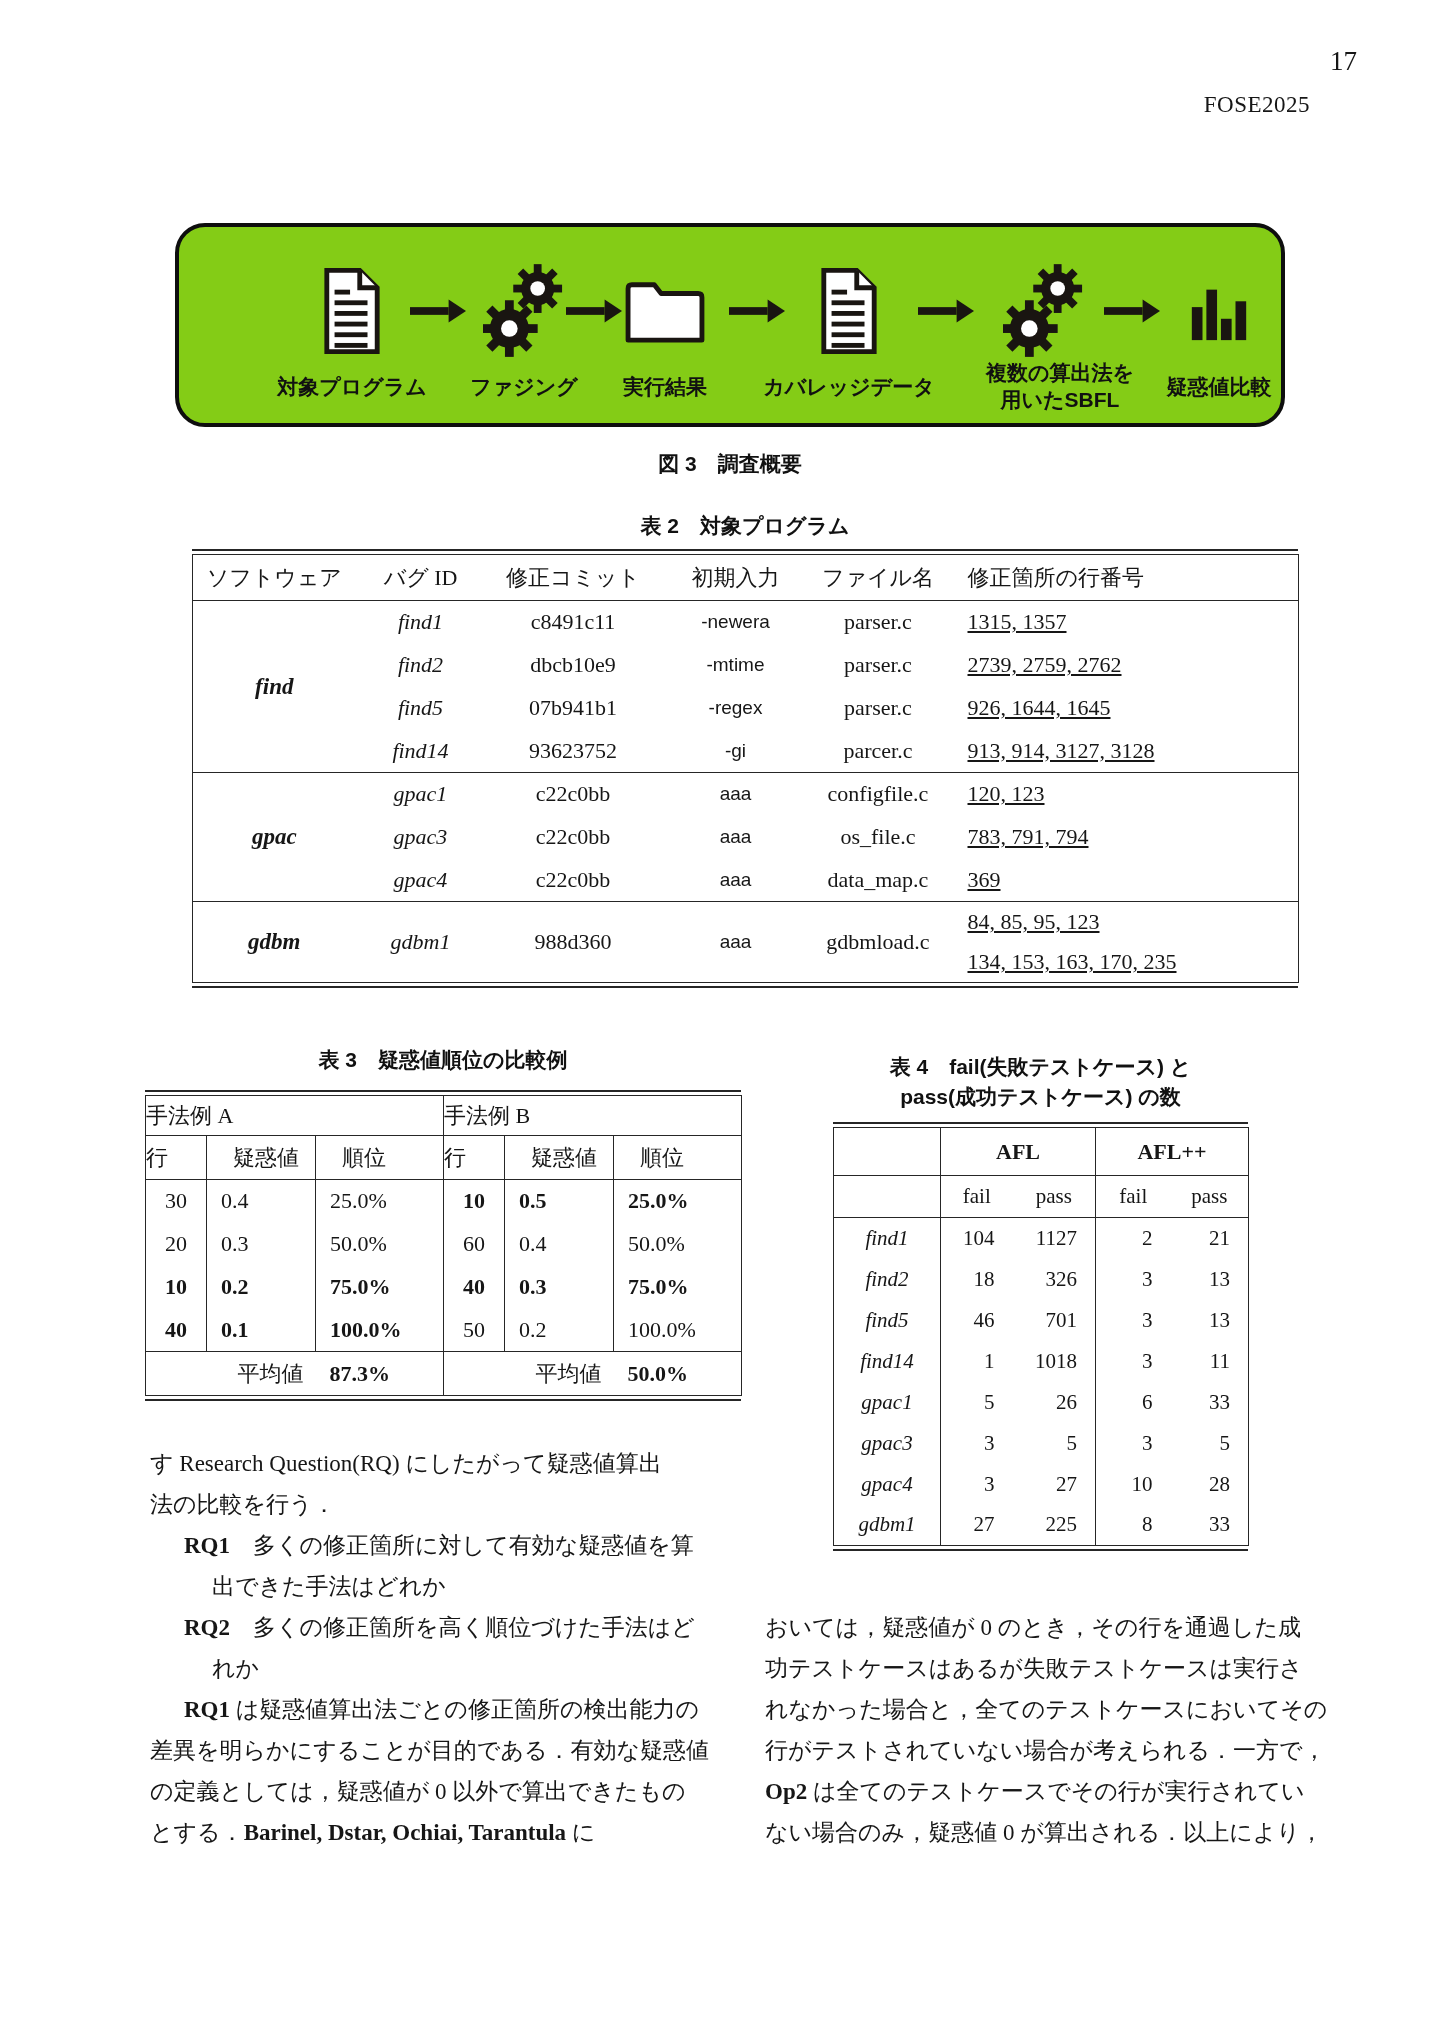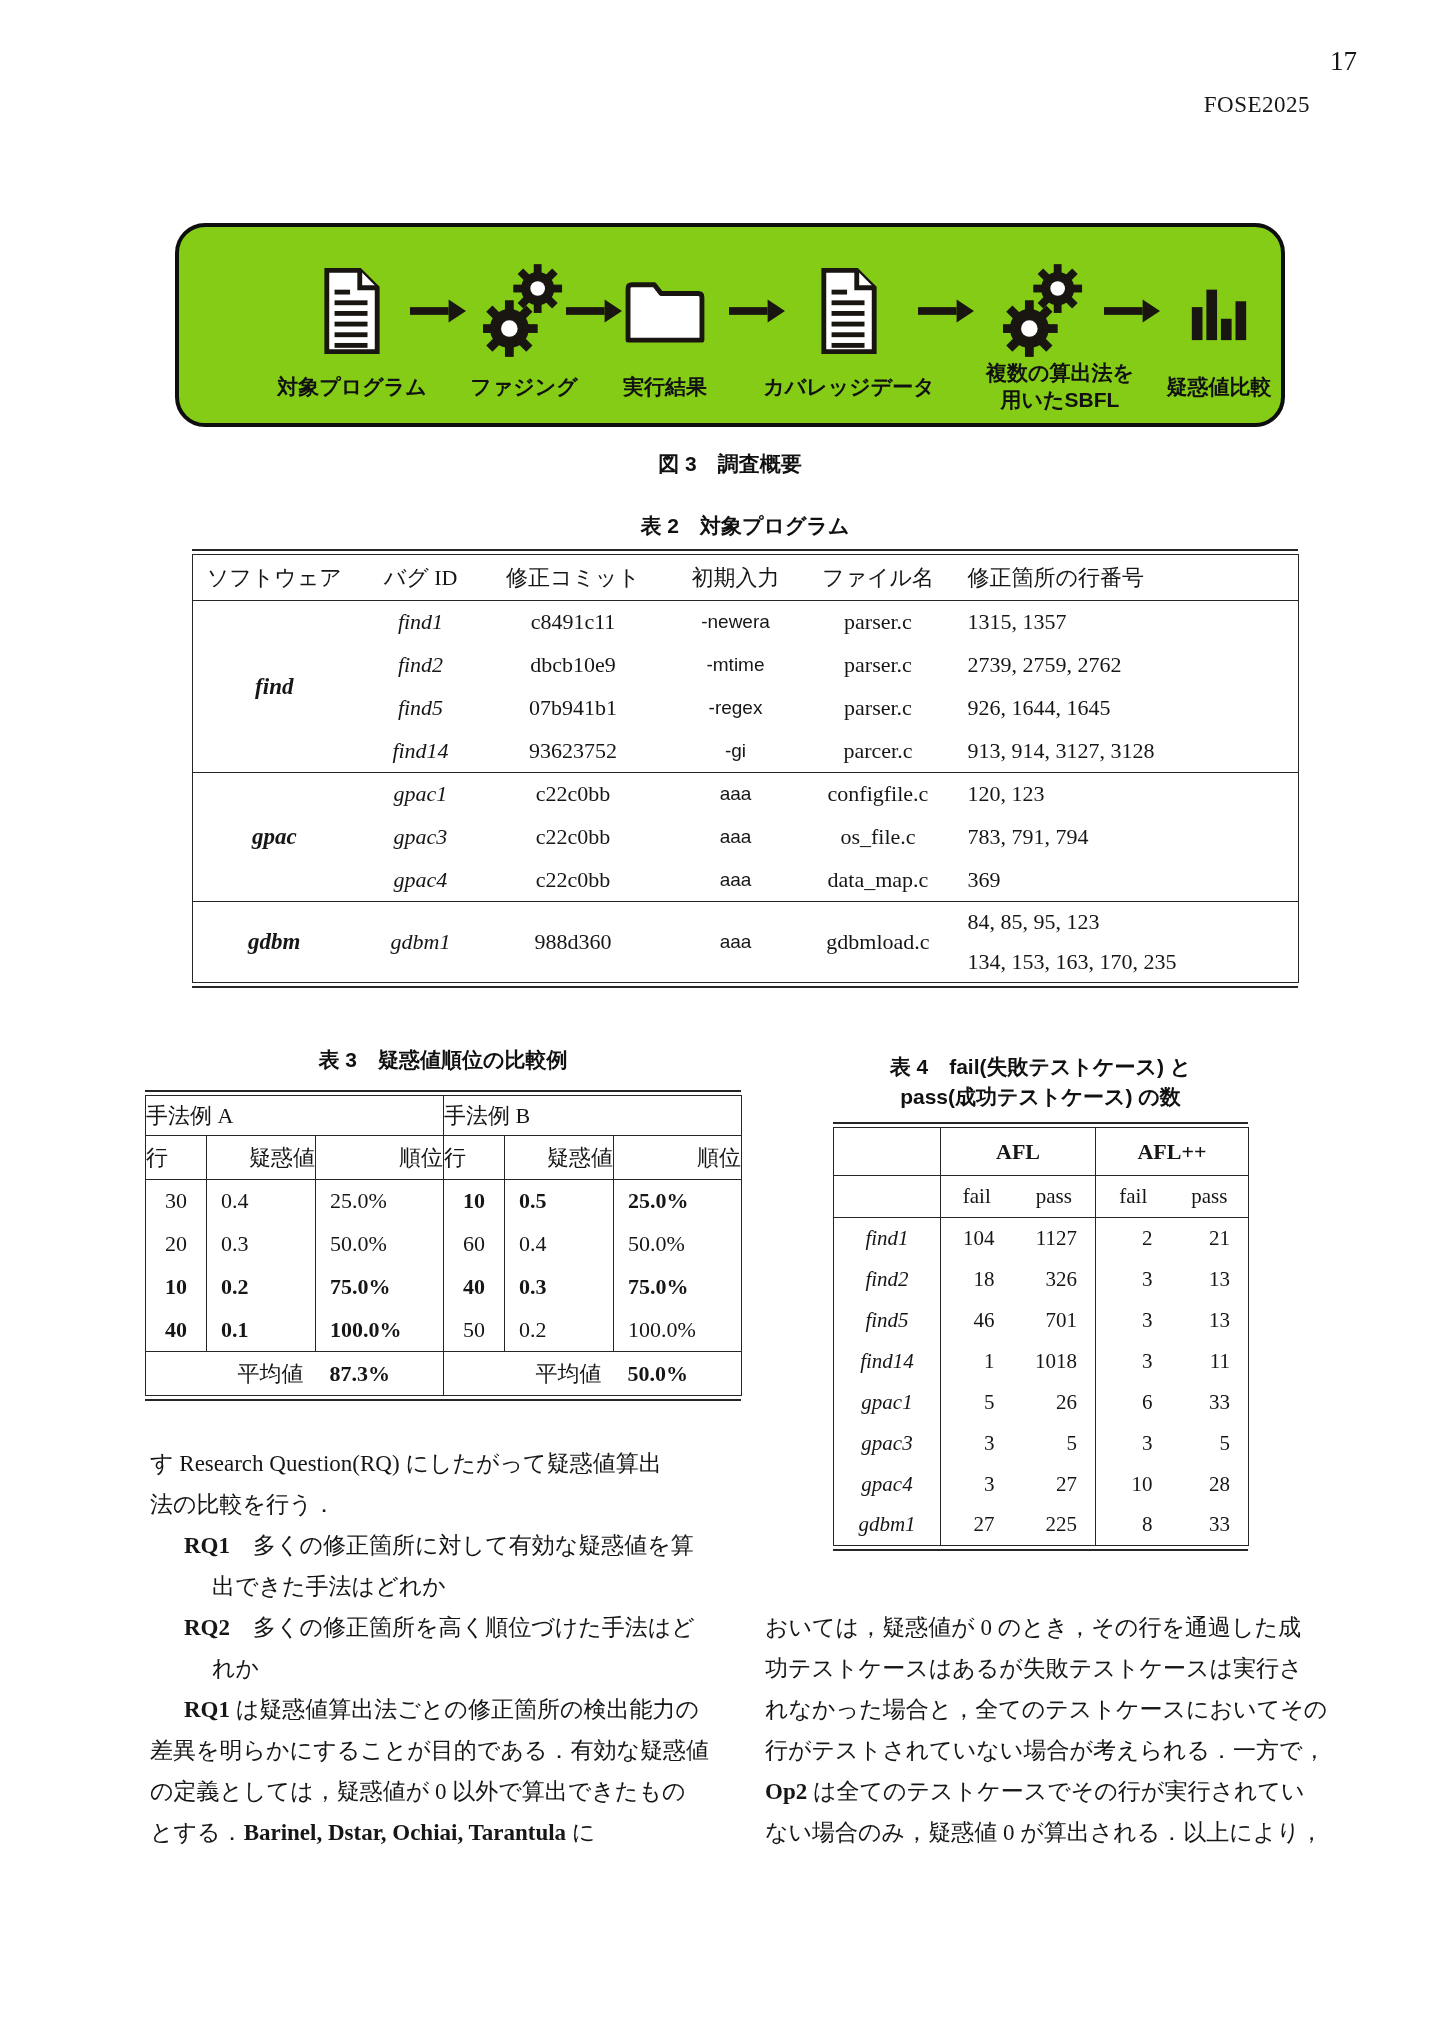--- a/index.html
+++ b/index.html
@@ -46,30 +46,30 @@
   .bold { font-weight:bold; }
 
   
   .t2-wrap { left:192px; top:549px; width:1106px; }
   #table2 th { height:46px; font-size:22px; text-align:center; border-bottom:1px solid #262626; }
   #table2 th.left { text-align:left; padding-left:22px; }
   #table2 td { height:43px; font-size:22px; text-align:center; }
   #table2 td.software { font-weight:bold; font-style:italic; font-size:23px; }
   #table2 td.bugid { font-style:italic; }
   #table2 td.input { font-family:"Liberation Sans","DejaVu Sans",sans-serif; font-size:19px; }
-  #table2 td.lines { text-align:left; padding-left:22px; }
+  #table2 td.lines { text-align:left; padding-left:22px;text-decoration:underline; }
   #table2 td.lines div { line-height:40px; }
   #table2 tr.gsep > td { border-top:1px solid #262626; }
 
   
   .t3-wrap { left:145px; top:1090px; width:596px; }
   #table3 th { font-size:22px; text-align:left; }
   #table3 thead tr.grp th { height:40px; border-bottom:1px solid #262626; }
   #table3 thead tr.sub th { height:44px; border-bottom:1px solid #262626; }
-  #table3 thead tr.sub th.c-val { text-align:right; padding-left:26px; }
+  #table3 thead tr.sub th.c-val { text-align:left; padding-left:26px; }
   #table3 td { height:43px; font-size:22px; }
   #table3 td.c-line { text-align:center; }
   #table3 td.c-val  { text-align:left; padding-left:14px; }
   #table3 tfoot td { height:44px; border-top:1px solid #262626; font-size:22px; }
   #table3 .avg-label { text-align:right; padding-right:12px; }
   #table3 .avg-val { font-weight:bold; text-align:left; padding-left:14px; }
 
   
   .t4-wrap { left:833px; top:1122px; width:415px; }
   #table4 thead th { border-bottom:1px solid #262626; text-align:center; }

